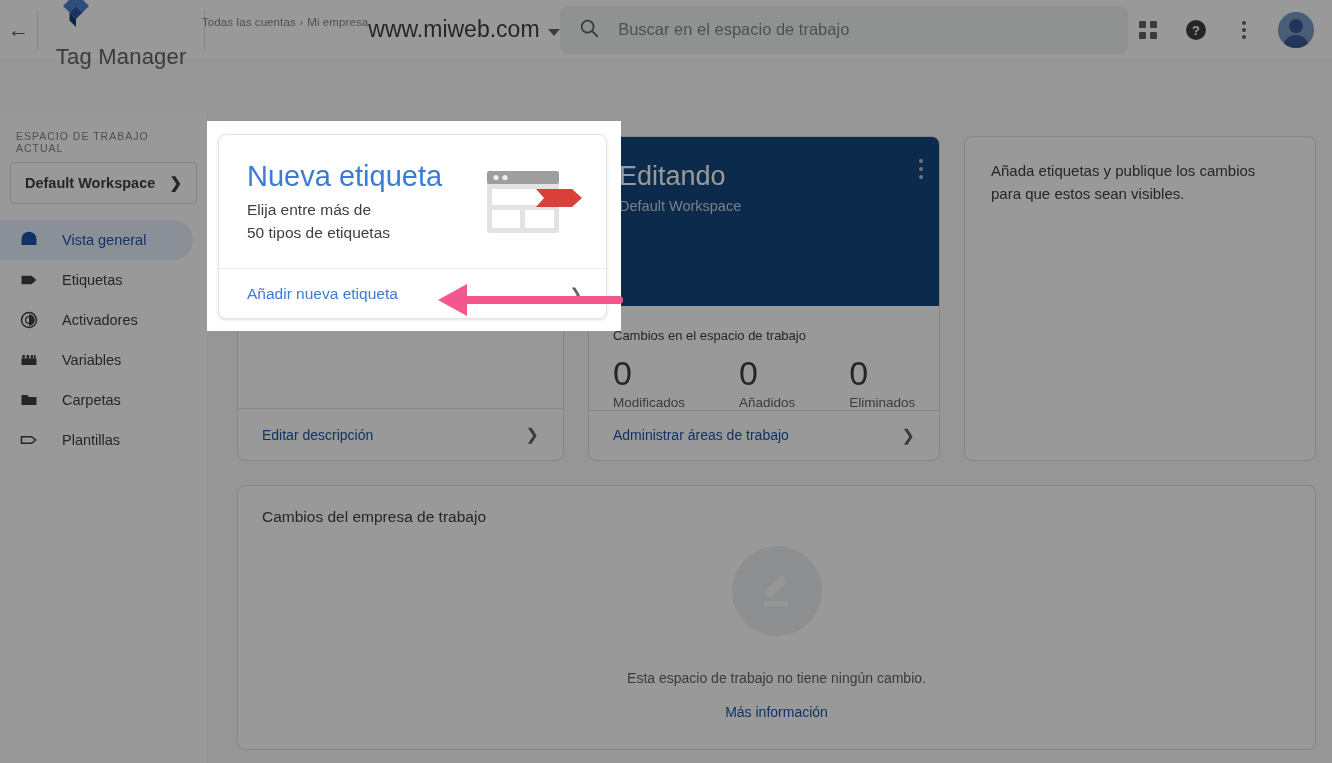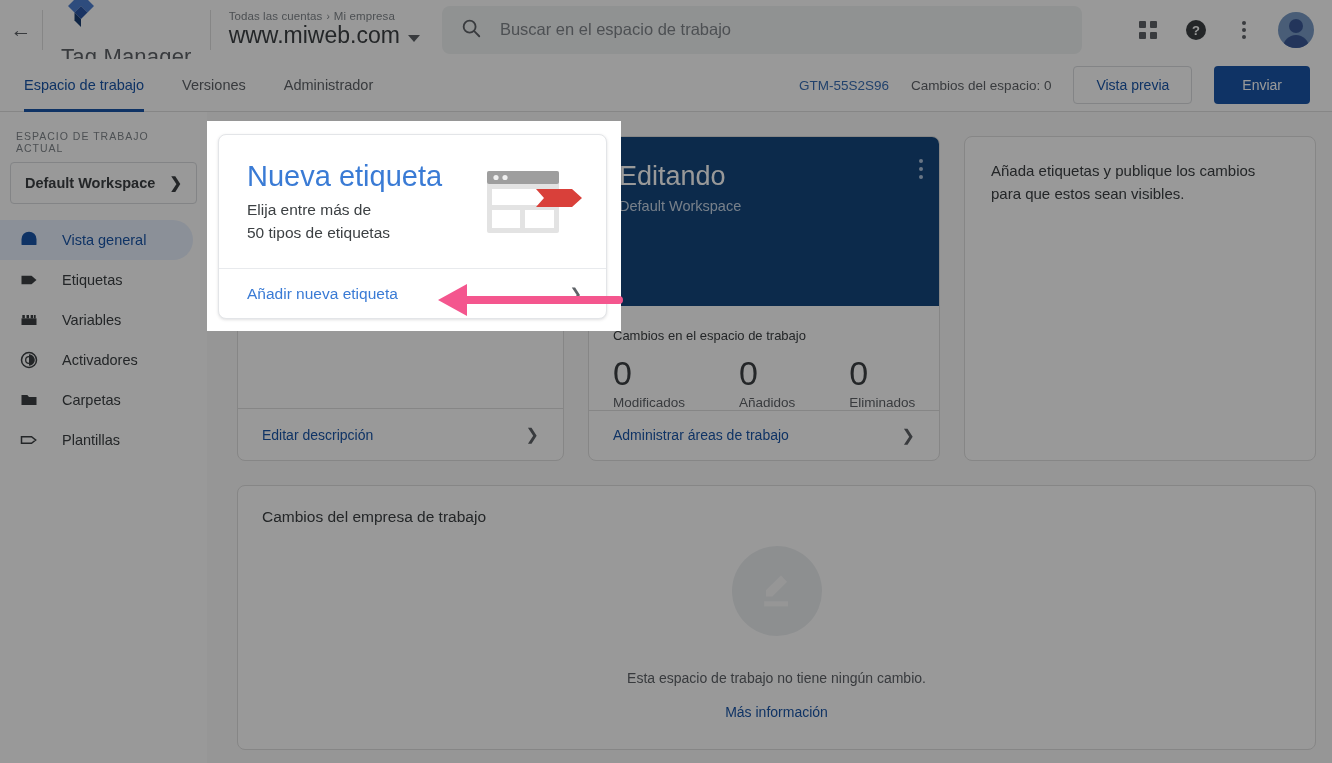--- a/index.html
+++ b/index.html
@@ -25,21 +25,21 @@
   }
   .back-btn {
     width: 42px; height: 59px; display: flex; align-items: center; justify-content: center;
     color: #5f6368; font-size: 21px; line-height: 1;
   }
   .brand-divider { width: 1px; height: 40px; background: #e0e0e0; }
   .brand { display: flex; align-items: flex-start; gap: 14px; padding-left: 18px; padding-right: 18px; flex-direction: column; }
   .gtm-logo { width: 40px; height: 40px; position: relative; }
   .brand-name { font-size: 22px; color: #5f6368; letter-spacing: .2px; white-space: nowrap; }
   .acct {
-    padding-left: 18px; display: flex; flex-direction: column; justify-content: center;
+    padding-left: 18px; display: flex; flex-direction: row; justify-content: center;
     min-width: 200px;
   }
   .acct-crumb { font-size: 11.5px; color: #80868b; white-space: nowrap; letter-spacing:.1px;}
   .acct-crumb .sep { padding: 0 4px; font-size: 10px; }
   .acct-main { display: flex; align-items: center; gap: 8px; }
   .acct-name { font-size: 23px; color: #3c4043; white-space: nowrap; }
   .acct-caret {
     width: 0; height: 0; border-left: 6px solid transparent; border-right: 6px solid transparent;
     border-top: 7px solid #5f6368; margin-top: 6px;
   }
@@ -251,33 +251,20 @@
             <i></i>
           </span>
       </div>
       <div class="avatar">
         <span class="head"></span>
           <span class="body"></span>
       </div>
     </div>
   </div>
 
-  <div class="navrow">
-    <div class="tabs">
-      <div class="tab active">Espacio de trabajo</div>
-      <div class="tab">Versiones</div>
-      <div class="tab">Administrador</div>
-    </div>
-    <div class="nav-right">
-      <span class="gtm-id">GTM-55S2S96</span>
-      <span class="changes-count">Cambios del espacio: 0</span>
-      <button class="btn-outline">Vista previa</button>
-      <button class="btn-primary">Enviar</button>
-    </div>
-  </div>
 
   <div class="sidebar">
     <div class="side-label">ESPACIO DE TRABAJO ACTUAL</div>
     <div class="ws-select">
       <span class="ws-name">Default Workspace</span>
       <span class="ws-arrow">❯</span>
     </div>
 
     <div class="nav-item active">
       <span class="nav-ico">
@@ -288,44 +275,44 @@
       <span>Vista general</span>
     </div>
 
     <div class="nav-item">
       <span class="nav-ico">
         <svg width="20" height="20" viewBox="0 0 24 24" fill="#3c4043">
           <path d="M3 7 L15 7 L21 12 L15 17 L3 17 Z"></path>
         </svg>
       </span>
       <span>Etiquetas</span>
+    </div>
+
+    <div class="nav-item">
+      <span class="nav-ico">
+        <svg width="20" height="20" viewBox="0 0 24 24">
+          <circle cx="12" cy="12" r="9" fill="none" stroke="#3c4043" stroke-width="1.8"></circle>
+          <path d="M12 5 A7 7 0 0 1 12 19 Z" fill="#3c4043"></path>
+          <circle cx="12" cy="12" r="4" fill="none" stroke="#3c4043" stroke-width="1.6"></circle>
+        </svg>
+      </span>
+      <span>Activadores</span>
     </div>
 
     <div class="nav-item">
       <span class="nav-ico">
         <svg width="20" height="20" viewBox="0 0 24 24" fill="#3c4043">
           <rect x="3" y="10" width="18" height="8"></rect>
           <rect x="4" y="6" width="3" height="4"></rect>
             <rect x="9" y="6" width="3" height="4"></rect>
           <rect x="14" y="6" width="3" height="4"></rect>
             <rect x="18" y="6" width="2" height="4"></rect>
         </svg>
       </span>
       <span>Variables</span>
-    </div>
-
-    <div class="nav-item">
-      <span class="nav-ico">
-        <svg width="20" height="20" viewBox="0 0 24 24">
-          <circle cx="12" cy="12" r="9" fill="none" stroke="#3c4043" stroke-width="1.8"></circle>
-          <path d="M12 5 A7 7 0 0 1 12 19 Z" fill="#3c4043"></path>
-          <circle cx="12" cy="12" r="4" fill="none" stroke="#3c4043" stroke-width="1.6"></circle>
-        </svg>
-      </span>
-      <span>Activadores</span>
     </div>
 
     <div class="nav-item">
       <span class="nav-ico">
         <svg width="20" height="20" viewBox="0 0 24 24" fill="#3c4043">
           <path d="M3 6 L10 6 L12 8.5 L21 8.5 L21 18 L3 18 Z"></path>
         </svg>
       </span>
       <span>Carpetas</span>
     </div>

